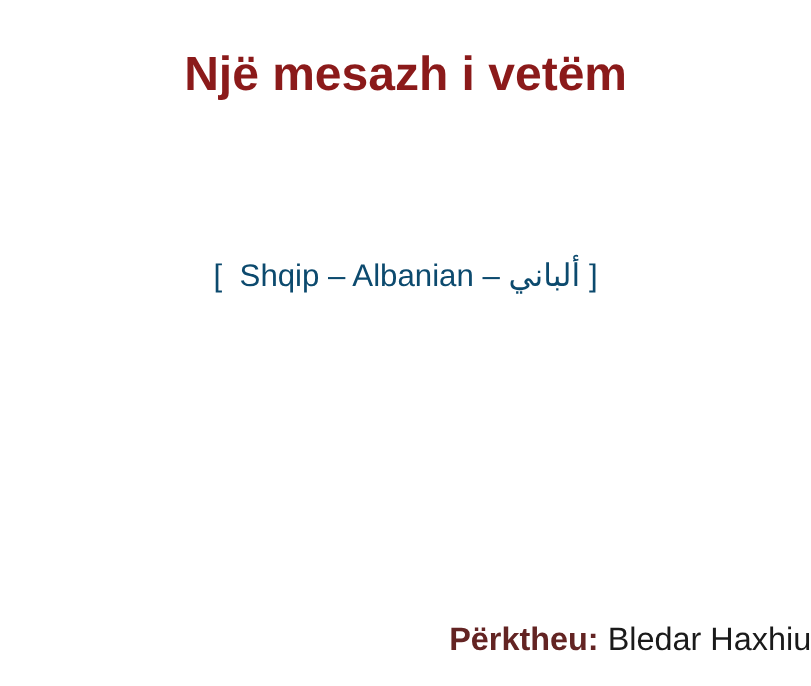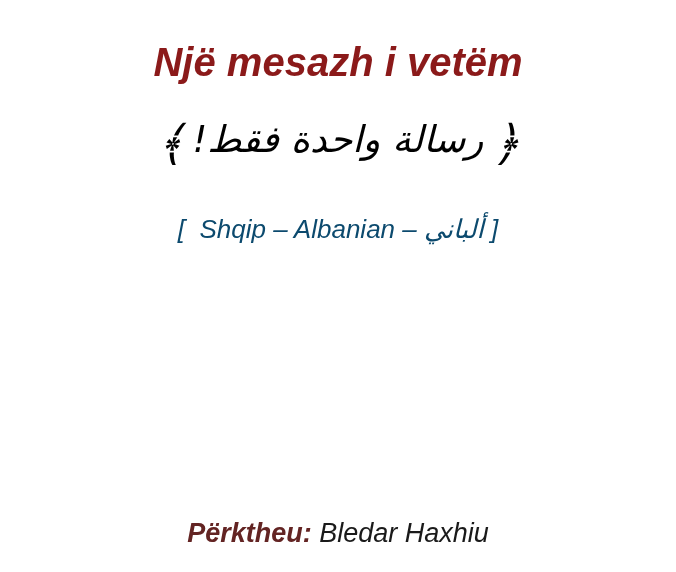--- a/index.html
+++ b/index.html
@@ -55,36 +55,34 @@
     top: 381px;
     font-size: 28px;
     line-height: 1.3;
     color: #1a1a1a;
   }
   .translator {
     top: 516px;
     font-size: 27px;
     line-height: 1.3;
     color: #1a1a1a;
+    text-align: right;
   }
   .translator-label {
     font-weight: 700;
     color: #632423;
   }
 </style>
 </head>
 <body>
 
-<div class="page" style="background: rgb(255, 255, 255); font-style: italic;">
+<div class="page" style="background: rgb(255, 255, 255);">
 
   <h1 class="line title" style="color: rgb(139, 26, 26);">Një mesazh i vetëm</h1>
 
-  <p class="line arabic" dir="rtl">
-    <span class="ornate">﴿</span><span>رسالة واحدة فقط!</span><span class="ornate">﴾</span>
-  </p>
 
   <p class="line lang">[&nbsp;&nbsp;Shqip – Albanian – ألباني&nbsp;]</p>
 
 
   <p class="line translator">
     <span class="translator-label" style="color: rgb(99, 36, 35);">Përktheu:</span>
     <span class="translator-name">Bledar Haxhiu</span>
   </p>
 
 </div>

